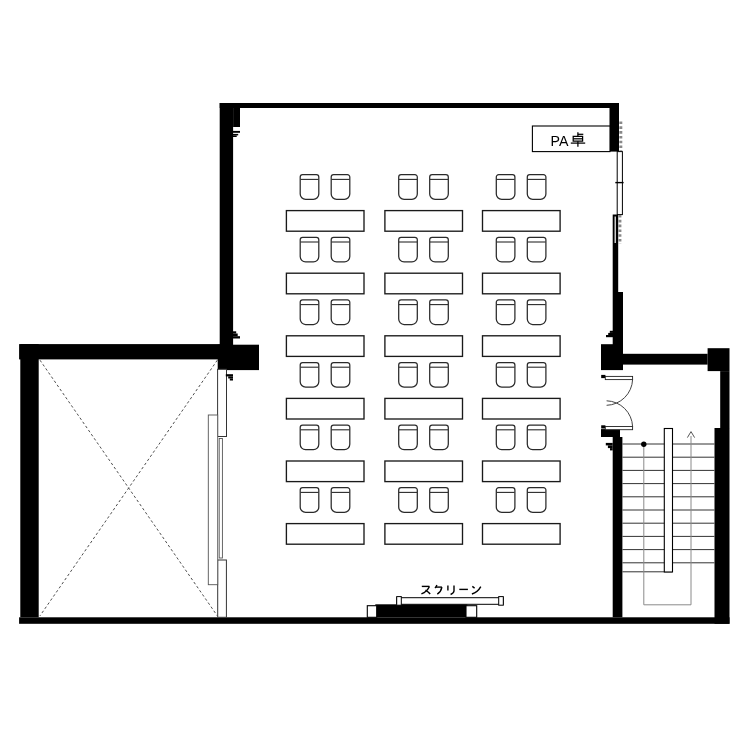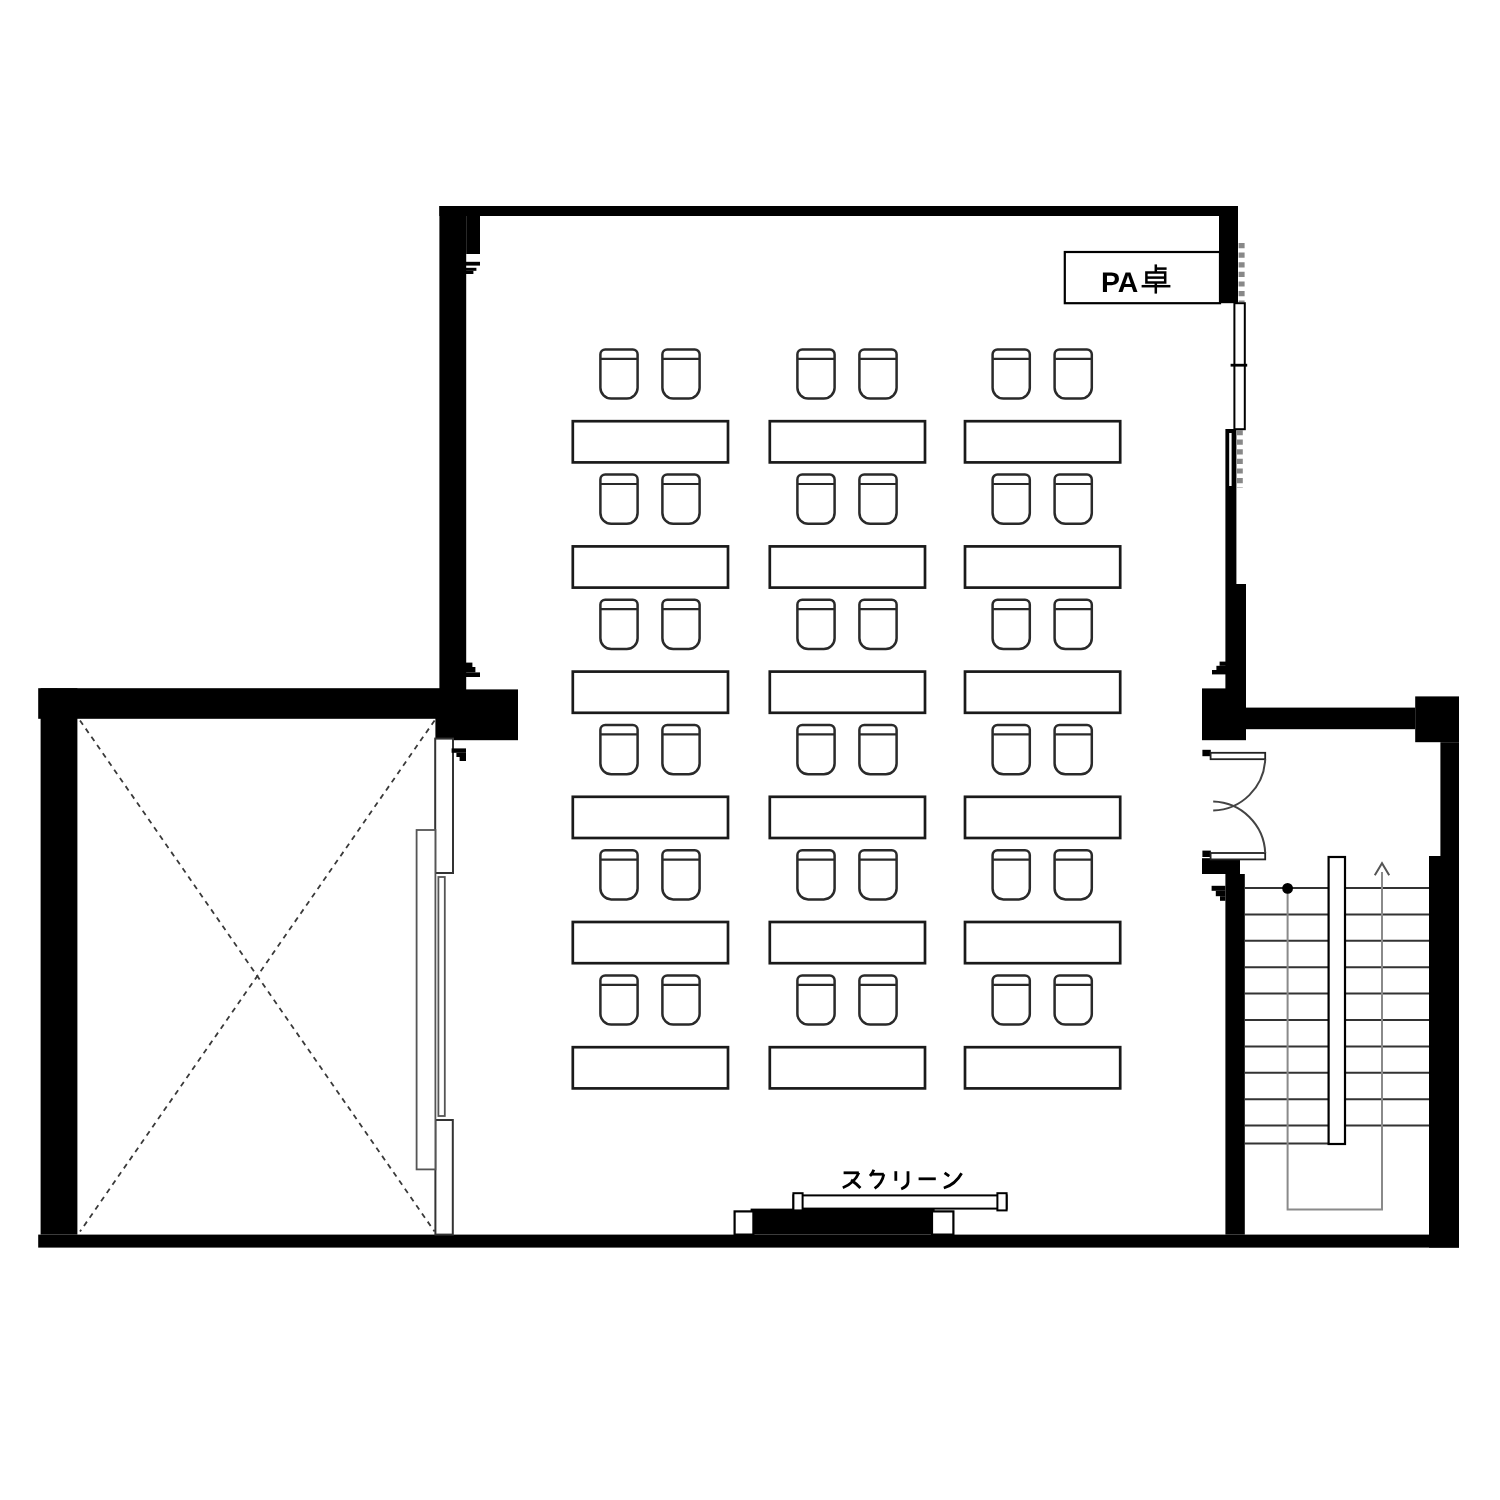--- a/index.html
+++ b/index.html
@@ -1,16 +1,16 @@
 <!DOCTYPE html>
 <html><head>
 <meta charset="utf-8">
 <style>
   html,body { margin:0; padding:0; background:#fff; }
-  #plan { position:relative; width:750px; height:750px; background:#fff;font-weight:bold; }
+  #plan { position:relative; width:750px; height:750px; background:#fff; }
 </style>
 </head>
 <body>
 <div id="plan">
 <svg width="750" height="750" viewBox="0 0 750 750" xmlns="http://www.w3.org/2000/svg">
 <rect x="0" y="0" width="750" height="750" fill="#fff"></rect>
 <rect x="219.7" y="103.0" width="399.3" height="5.0" fill="#000"></rect>
 <rect x="219.7" y="103.0" width="13.4" height="242.0" fill="#000"></rect>
 <rect x="233.1" y="106.5" width="6.9" height="20.5" fill="#000"></rect>
 <rect x="609.5" y="103.0" width="9.5" height="48.6" fill="#000"></rect>

